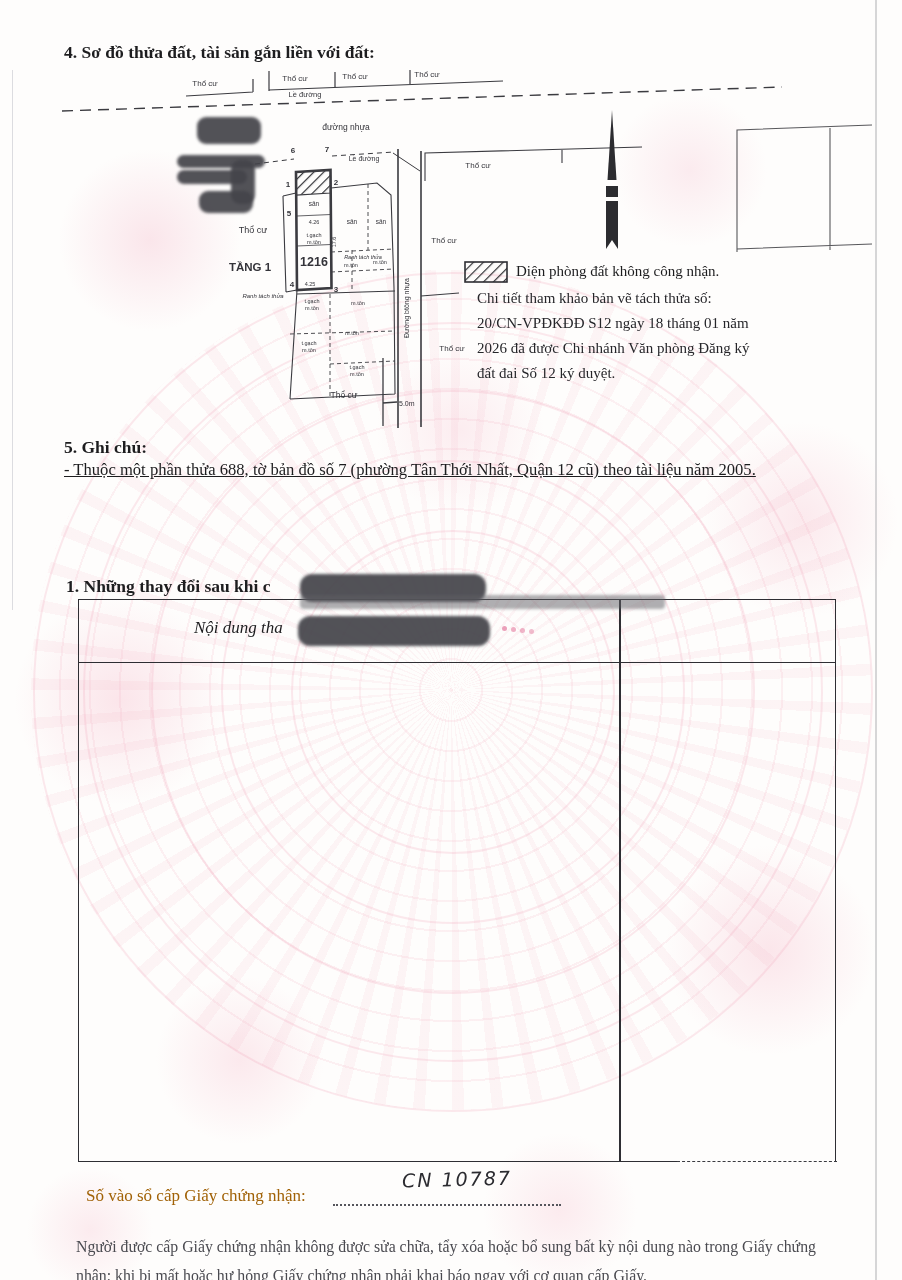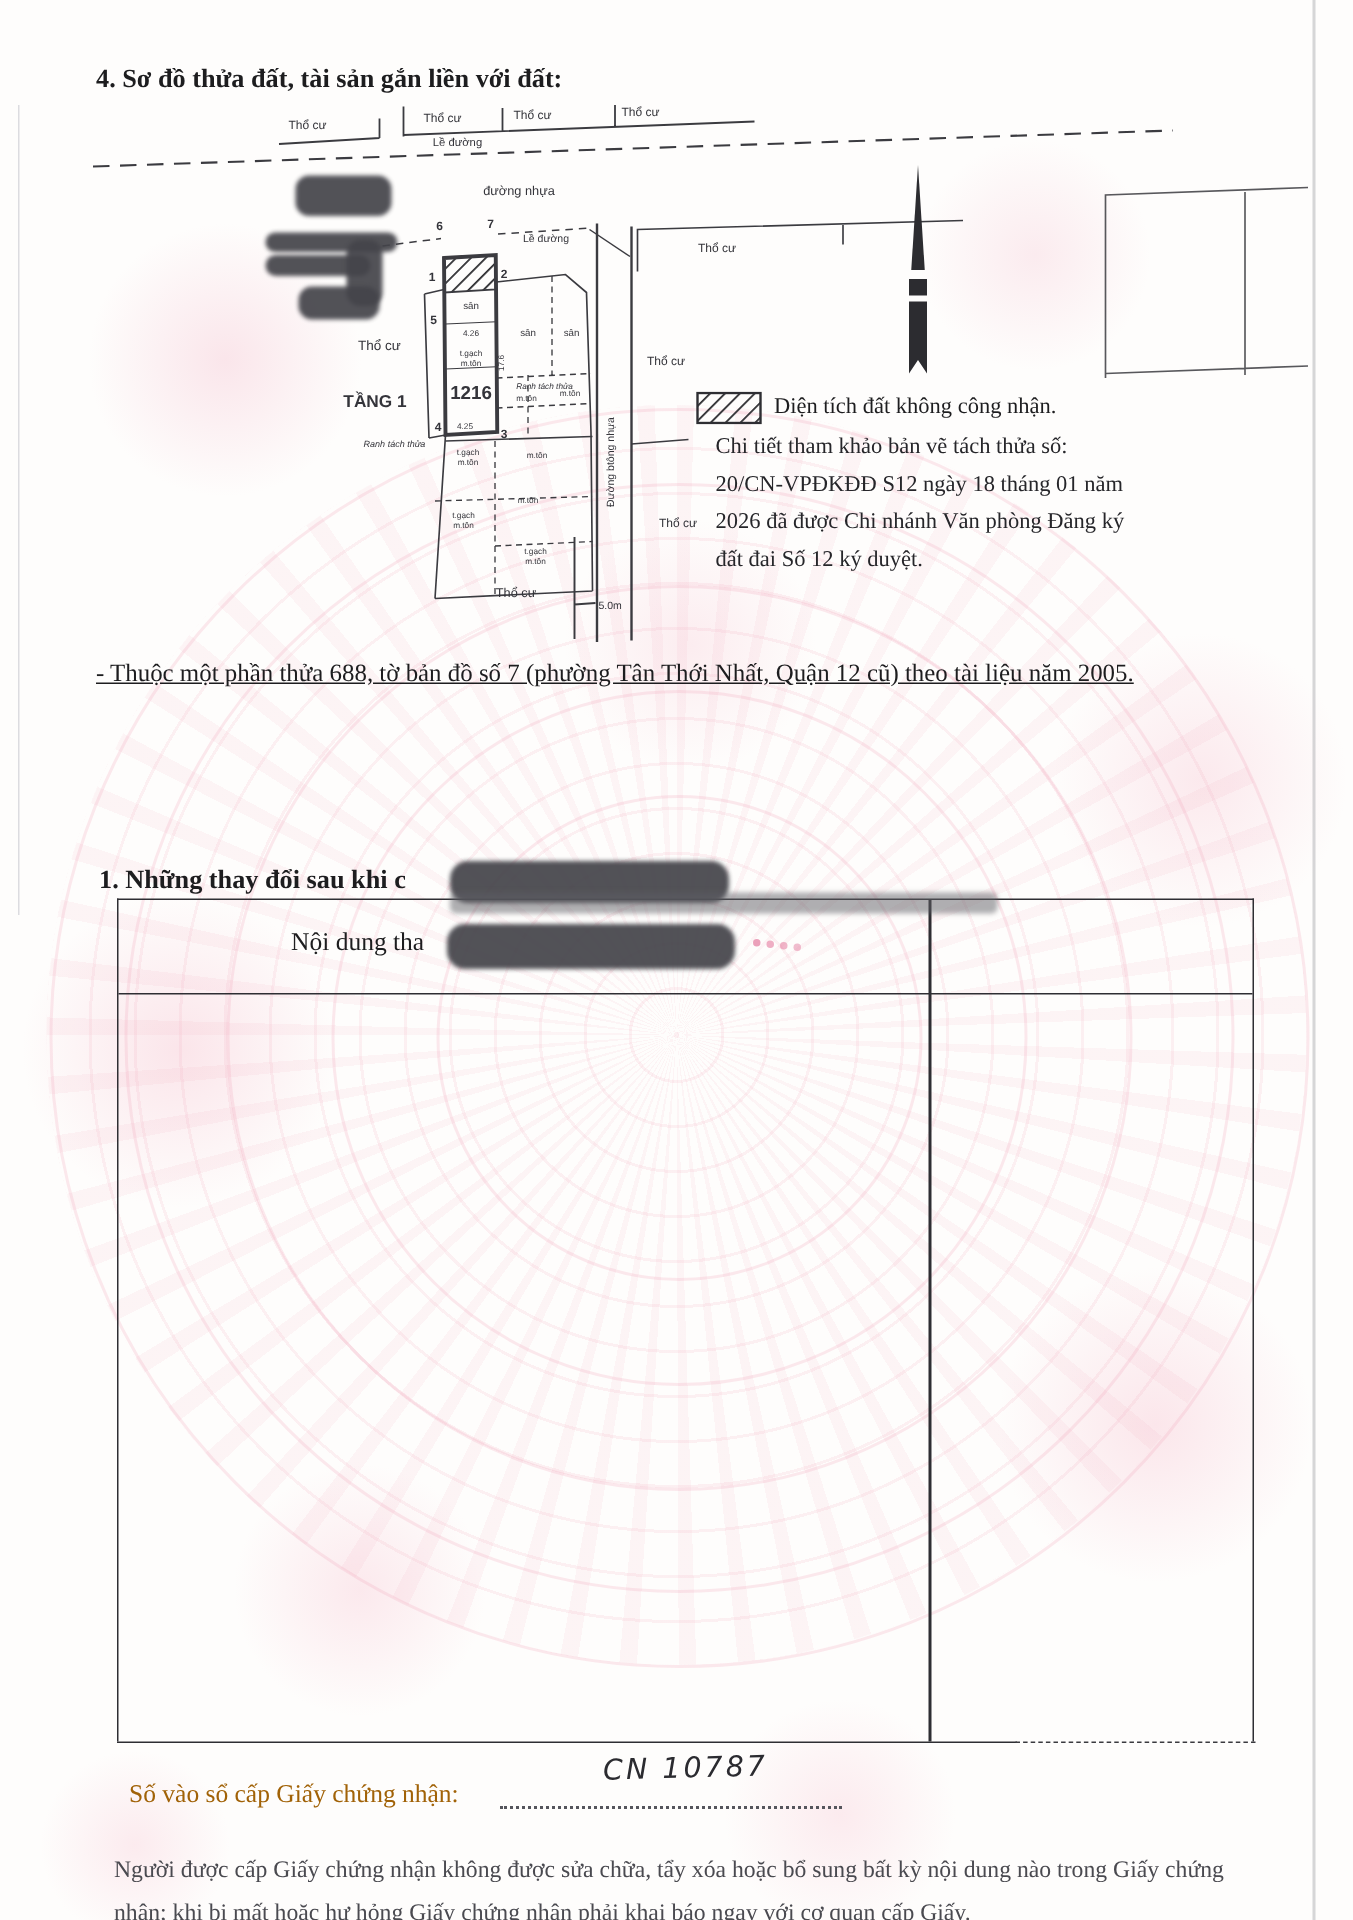--- a/index.html
+++ b/index.html
@@ -26,21 +26,21 @@
   .edge-left{position:absolute;left:12px;top:70px;width:1px;height:540px;background:#dcdce0;z-index:1;}
   
   .abs{position:absolute;z-index:2;}
   .h-sec{font-weight:bold;font-size:17.5px;}
   #s5-block p{margin:0 0 2px 0;font-size:16.6px;line-height:23.5px;text-decoration:underline;}
   #note-block{font-size:15px;line-height:25px;color:#26262a;}
   #legend-label{font-size:15px;}
   
   #changes-table{position:absolute;left:78px;top:599px;width:758px;height:562px;z-index:2;
      border:1.5px solid #2e2e33;border-bottom:none;box-sizing:border-box;}
-  #changes-table .hdr{position:relative;height:63px;border-bottom:1.5px solid #2e2e33;box-sizing:border-box;}
+  #changes-table .hdr{position:relative;height:63px;border-bottom:1.5px solid #2e2e33;box-sizing:border-box;font-style:italic;}
   #col-divider{position:absolute;left:540px;top:0;width:1.5px;height:100%;background:#2e2e33;}
   .col1-hdr{position:absolute;left:115px;top:18px;font-size:17px;}
   .col2-hdr{position:absolute;left:541px;top:7px;width:216px;text-align:center;font-size:16.5px;line-height:23px;}
   .tbl-bottom-solid{position:absolute;left:-1px;bottom:-1px;width:600px;border-top:1.5px solid #2e2e33;}
   .tbl-bottom-dash{position:absolute;left:598px;bottom:-1px;width:160px;border-top:1.5px dashed #3a3a3f;}
   
   .redact{position:absolute;background:#44444a;border-radius:9px;filter:blur(1.4px);opacity:.92;z-index:3;}
   .smear{position:absolute;background:rgba(95,95,102,.5);filter:blur(1.6px);border-radius:4px;z-index:3;}
   .pink-dots{position:absolute;width:5px;height:5px;border-radius:50%;background:rgba(225,110,150,.65);
      box-shadow:9px 1px 0 rgba(225,110,150,.55), 18px 2px 0 rgba(225,110,150,.5), 27px 3px 0 rgba(225,110,150,.45);z-index:3;}
@@ -168,25 +168,26 @@
   <div class="redact" style="left:199px;top:191px;width:54px;height:22px;"></div>
 
   <svg class="abs" style="left:464px;top:261px;" width="44" height="22" viewBox="0 0 44 22">
     <defs>
       <pattern id="hatchB" width="7" height="7" patternUnits="userSpaceOnUse" patternTransform="rotate(-45)">
         <line x1="0" y1="0" x2="7" y2="0" stroke="#2f2f33" stroke-width="2.4"></line>
       </pattern>
     </defs>
     <rect x="1" y="1" width="42" height="20" fill="url(#hatchB)" stroke="#2e2e33" stroke-width="1.6"></rect>
   </svg>
-  <div class="abs" id="legend-label" style="left:516px;top:263px;">Diện tích đất không công nhận.</div>
+  <div class="abs" id="legend-label" style="left:516px;top:263px;">Diện phòng đất không công nhận.</div>
 
   <div class="abs" id="note-block" style="left:477px;top:286px;width:282px;">Chi tiết tham khảo bản vẽ tách thửa số: 20/CN-VPĐKĐĐ S12 ngày 18 tháng 01 năm 2026 đã được Chi nhánh Văn phòng Đăng ký đất đai Số 12 ký duyệt.</div>
 
   <div class="abs" id="s5-block" style="left:64px;top:437px;width:784px;">
+    <div class="h-sec">5. Ghi chú:</div>
     <p>- Thuộc một phần thửa 688, tờ bản đồ số 7 (phường Tân Thới Nhất, Quận 12 cũ) theo tài liệu năm 2005.</p>
   </div>
 
   <div class="abs h-sec" style="left:66px;top:576px;">1. Những thay đổi sau khi c</div>
   <div class="redact" style="left:300px;top:574px;width:186px;height:28px;border-radius:12px;"></div>
   <div class="smear" style="left:300px;top:595px;width:365px;height:14px;"></div>
   <div class="redact" style="left:298px;top:616px;width:192px;height:30px;border-radius:12px;"></div>
   <div class="pink-dots" style="left:502px;top:626px;"></div>
 
   <div id="changes-table">

